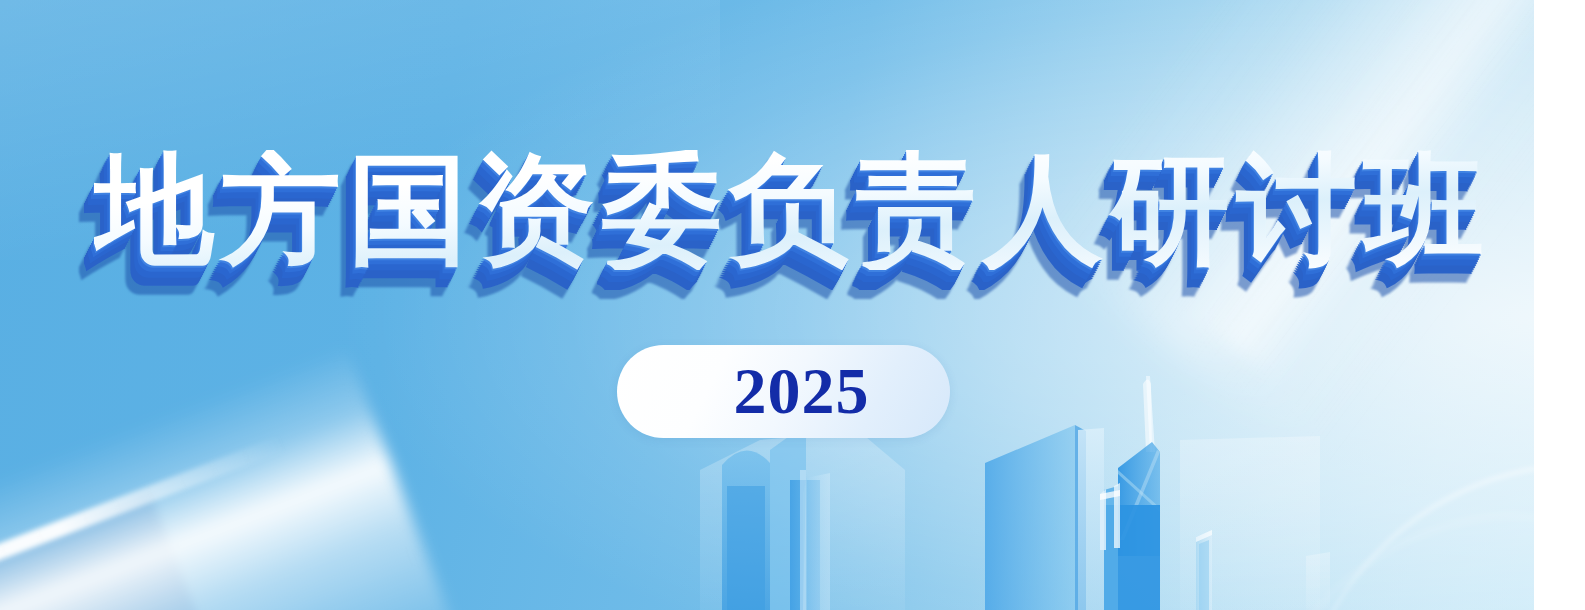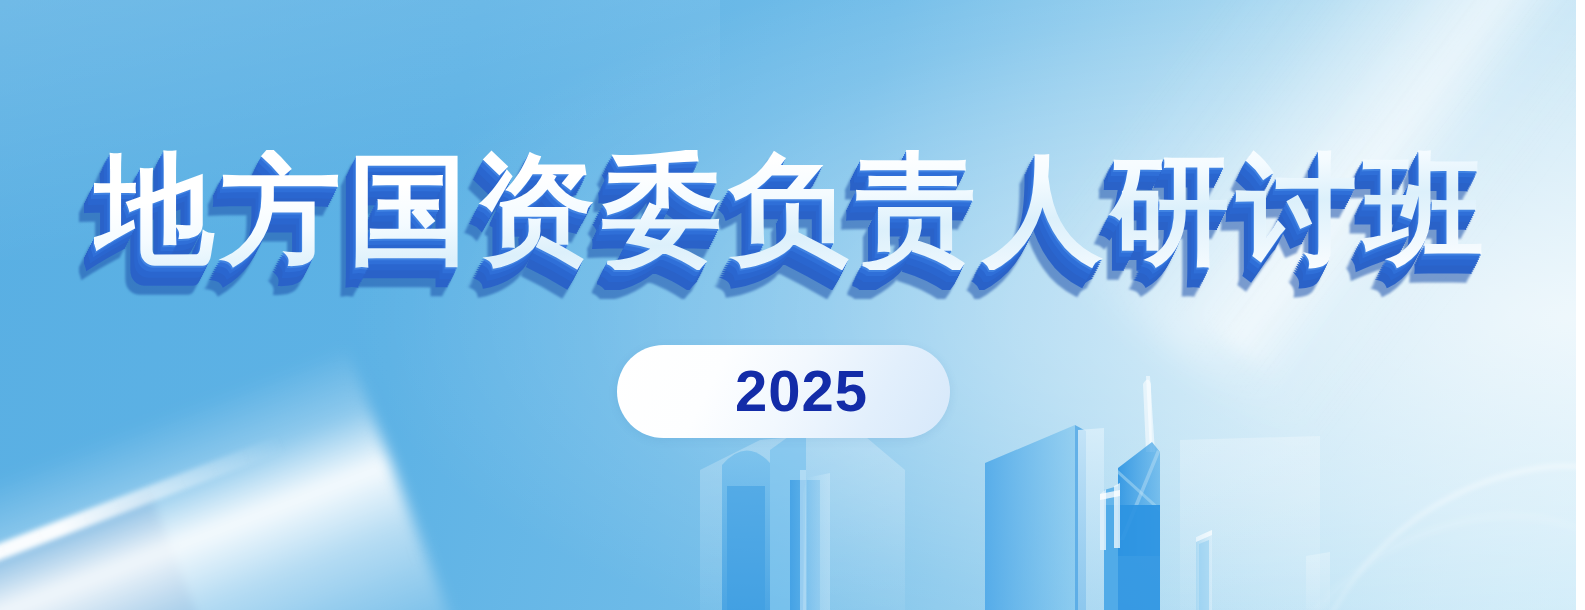--- a/index.html
+++ b/index.html
@@ -7,21 +7,20 @@
     padding: 0;
     background: #ffffff;
   }
   #banner {
     position: relative;
     width: 1534px;
     height: 610px;
     overflow: hidden;
     font-family: "Liberation Sans", sans-serif;
     background: #fde047;
-    padding-left: 42px;
   }
 
   
   .bg-base {
     position: absolute;
     inset: 0;
     background:
       radial-gradient(ellipse 95% 85% at 100% 52%, rgba(255,255,255,0.72) 0%, rgba(255,255,255,0.40) 38%, rgba(255,255,255,0.10) 66%, rgba(255,255,255,0) 82%),
       radial-gradient(ellipse 60% 70% at 105% 100%, rgba(200,235,250,0.55) 0%, rgba(200,235,250,0) 70%),
       linear-gradient(104deg, #59afe3 0%, #5DB2E5 28%, #72bde9 52%, #9ed3ef 74%, #bfe2f4 92%, #c9e7f6 100%);
@@ -160,22 +159,22 @@
         #fdfeff 30%,
         #f2f8fe 52%,
         #e2effc 76%,
         #d6e8fa 100%);
     box-shadow: 0 2px 10px rgba(40,100,170,0.10);
     display: flex;
     align-items: center;
     justify-content: center;
   }
   .badge-text {
-    font-family: Liberation Sans, sans-serif;
-    font-size: 58px;
+    font-family: Liberation Serif, serif;
+    font-size: 66px;
     font-weight: bold;
     color: #132CA8;
     letter-spacing: 1px;
     line-height: 1;
     margin-top: -2px;
     margin-left: 36px;
   }
 </style>
 </head>
 <body>

